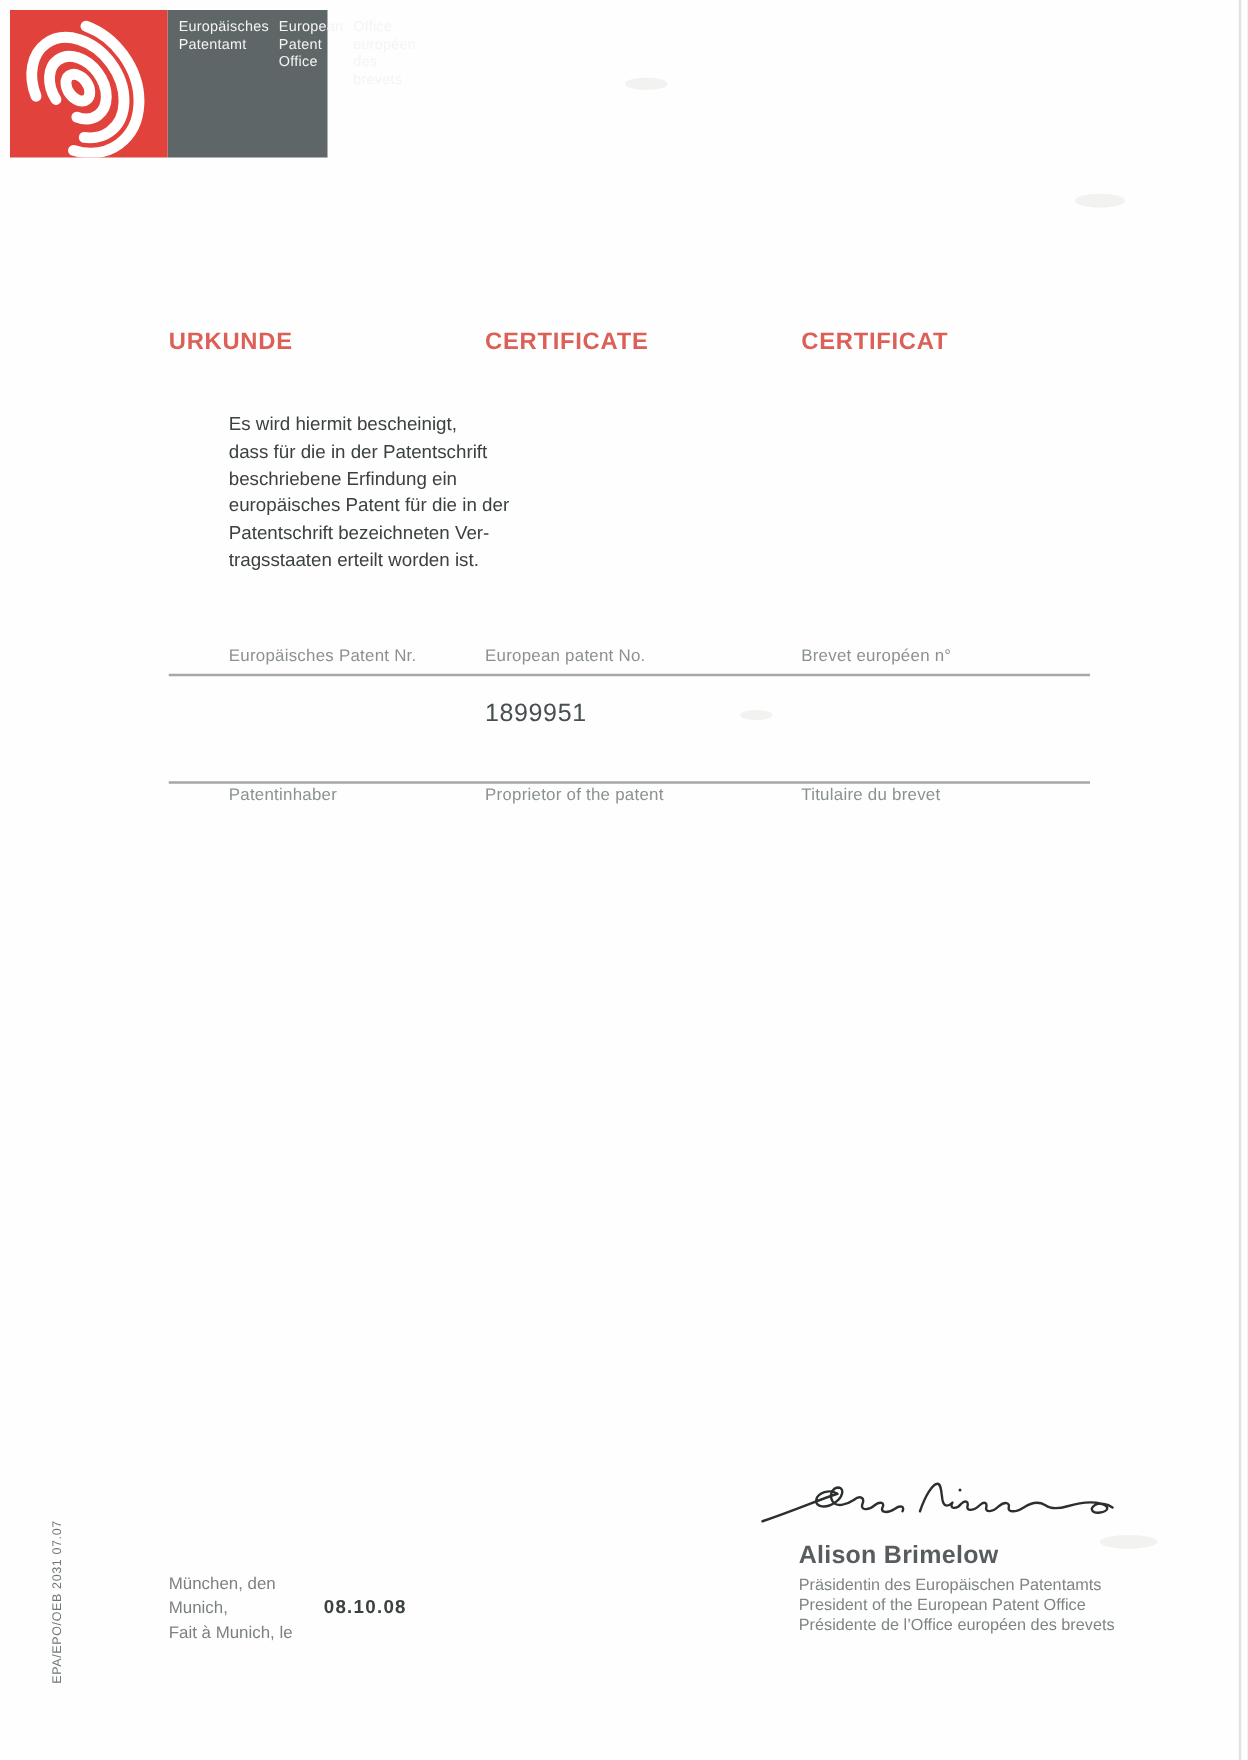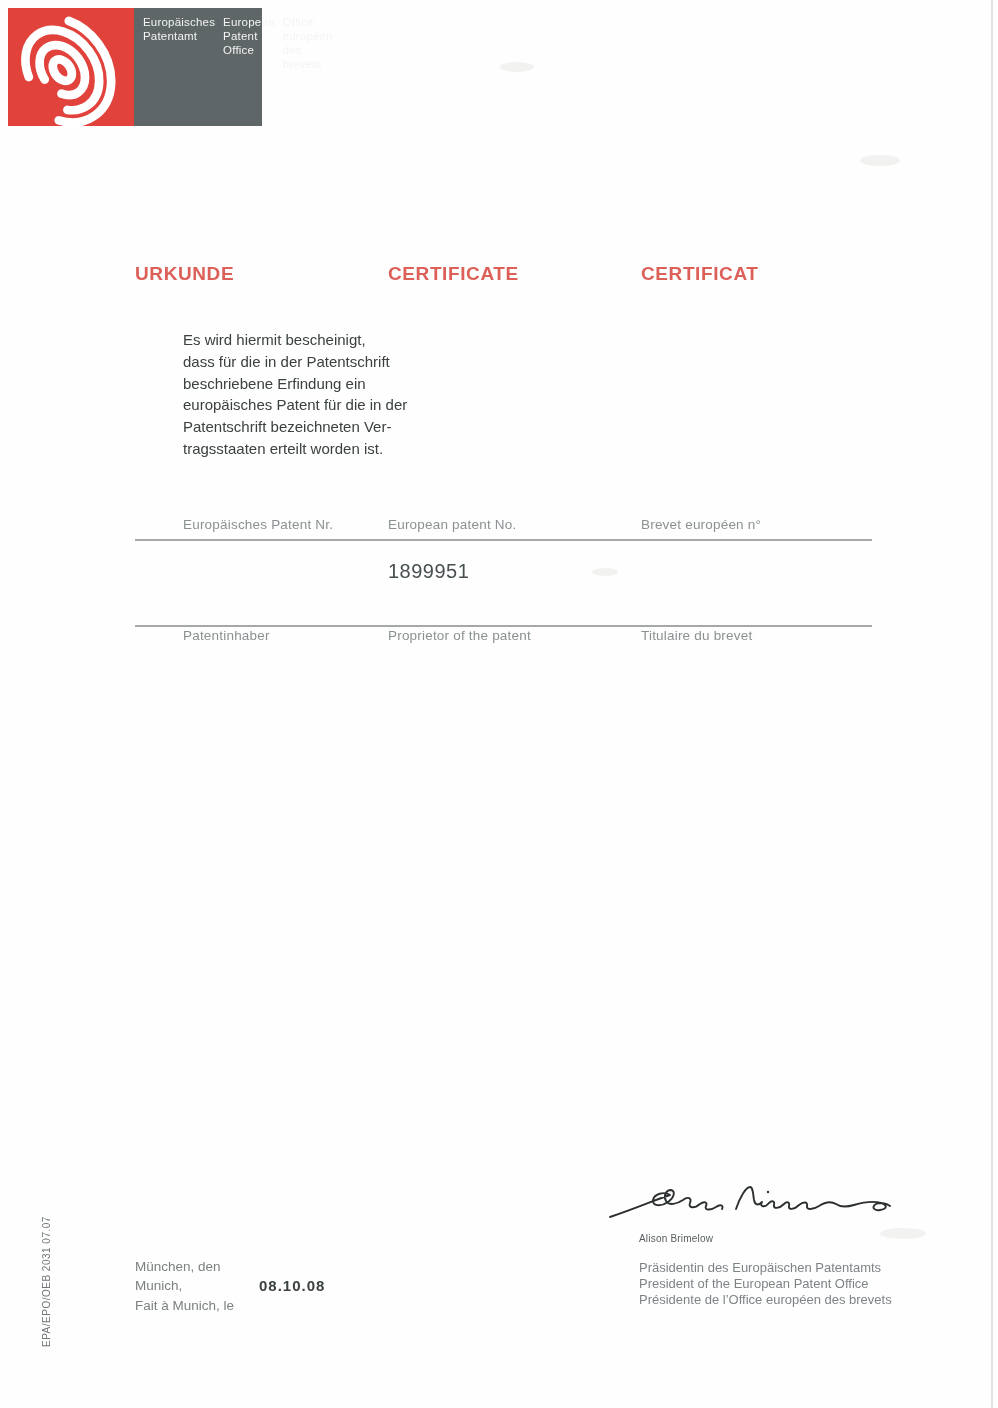--- a/index.html
+++ b/index.html
@@ -26,21 +26,21 @@
     color:#3b4041;white-space:pre-line;}
   
   .field-label{position:absolute;font-size:13.5px;color:#8b9192;letter-spacing:.2px;}
   .row1-label{top:517px;} .row2-label{top:628px;}
   .rule{position:absolute;left:135px;width:737px;height:2px;background:#a4a8a8;}
   .rule1{top:539px;} .rule2{top:625px;}
   .patent-number{position:absolute;left:388px;top:560px;font-size:20px;
     letter-spacing:.5px;color:#474f51;}
   
   .sig-svg{position:absolute;left:607px;top:1181px;}
-  .sig-name{position:absolute;left:639px;top:1233px;font-size:10px;font-weight:normal;
+  .sig-name{position:absolute;left:639px;top:1233px;font-size:20px;font-weight:bold;
     color:#575d5f;letter-spacing:.2px;}
   .sig-title{position:absolute;left:639px;width:300px;font-size:13px;line-height:16px;
     color:#7e8486;}
   .sig-t1{top:1260px;} .sig-t2{top:1276px;} .sig-t3{top:1292px;}
   
   .place{position:absolute;left:135px;top:1257px;font-size:13.5px;line-height:19.3px;
     color:#7b8182;white-space:pre-line;}
   .date{position:absolute;left:259px;top:1277px;font-size:15px;font-weight:bold;
     letter-spacing:1px;color:#3b4041;}
   

